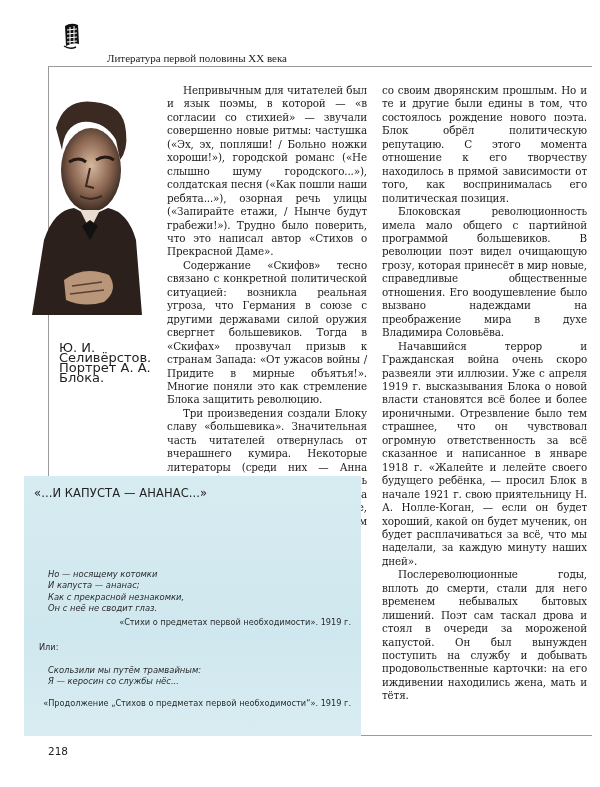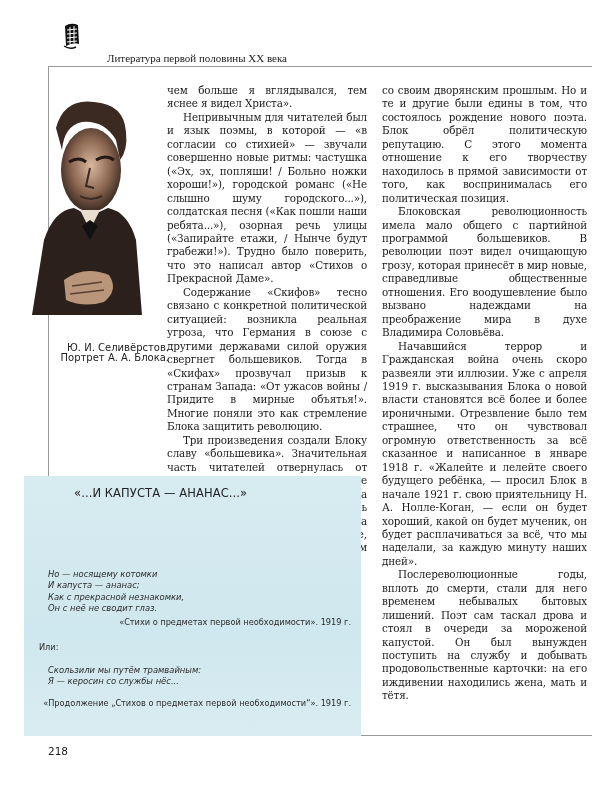--- a/index.html
+++ b/index.html
@@ -13,37 +13,37 @@
     font-family: Liberation Serif, serif; font-size: 11px; color: #222;
   }
   .frame-top { position: absolute; left: 48px; top: 66px; width: 544px; height: 1px; background: #9a9a9a; }
   .frame-left { position: absolute; left: 48px; top: 66px; width: 1px; height: 450px; background: #9a9a9a; }
   .frame-left2 { position: absolute; left: 48px; top: 715px; width: 1px; height: 20px; background: #9a9a9a; }
   .frame-bottom { position: absolute; left: 48px; top: 735px; width: 544px; height: 1px; background: #9a9a9a; }
 
   .portrait { position: absolute; left: 24px; top: 90px; width: 126px; height: 225px; }
   .caption {
     position: absolute; left: 59px; top: 343px; width: 110px;
-    font-family: "DejaVu Sans", "Liberation Sans", sans-serif; font-size: 10px; line-height: 10px; color: #222; text-align: right;
+    font-family: "DejaVu Sans", "Liberation Sans", sans-serif; font-size: 13px; line-height: 10px; color: #222;
   }
   .col {
     position: absolute; font-size: 10.4px; line-height: 13.45px; text-align: justify;
     letter-spacing: -0.15px;
   }
   .col p { margin: 0; text-indent: 16px; }
   .col p.cont { text-indent: 0; }
   .col1 { left: 167px; top: 84px; width: 200px; }
   .col2 { left: 382px; top: 84px; width: 205px; }
 
   .sidebar {
     position: absolute; left: 24px; top: 476px; width: 337px; height: 260px;
     background: linear-gradient(180deg, #d7ecf1 0%, #cfe7ee 60%, #d9edf2 100%);
     font-family: "DejaVu Sans", "Liberation Sans", sans-serif; color: #2a2a2a;
   }
-  .sb-title { position: absolute; left: 10px; top: 10px; font-size: 11.5px; letter-spacing: 0.1px; color: #222; margin-left: 40px; }
+  .sb-title { position: absolute; left: 10px; top: 10px; font-size: 11.5px; letter-spacing: 0.1px; color: #222; }
   .sb-intro { position: absolute; left: 10px; top: 32px; width: 322px; font-size: 7.9px; line-height: 11px; text-align: justify; }
   .sb-poem { position: absolute; left: 24px; font-size: 8.4px; line-height: 11.3px; font-style: italic; }
   .sb-poem div { white-space: nowrap; }
   .sb-poem1 { top: 93px; }
   .sb-source1 { position: absolute; right: 10px; top: 141px; font-size: 8.2px; }
   .sb-or { position: absolute; left: 15px; top: 166px; font-size: 8.2px; }
   .sb-poem2 { top: 189px; font-style: italic; }
   .sb-source2 { position: absolute; right: 10px; top: 222px; font-size: 8.2px; }
 
   .page-number {
@@ -88,21 +88,20 @@
     <path d="M40 190 Q60 175 85 185 Q95 200 80 212 Q60 218 42 210 Z" fill="#b9957a"></path>
     <path d="M48 196 L78 192 M46 204 L80 200" stroke="#5a4032" stroke-width="1.5"></path>
   </svg>
 </div>
 <div class="caption">
   <div>Ю. И. Селивёрстов.</div>
   <div>Портрет А. А. Блока.</div>
 </div>
 
 <div class="col col1">
-  <p class="cont">чем больше я вглядывался, тем яснее я видел Христа».</p>
   <p>Непривычным для читателей был и язык поэмы, в которой — «в согласии со стихией» — звучали совершенно новые ритмы: частушка («Эх, эх, попляши! / Больно ножки хороши!»), городской романс («Не слышно шуму городского...»), солдатская песня («Как пошли наши ребята...»), озорная речь улицы («Запирайте етажи, / Нынче будут грабежи!»). Трудно было поверить, что это написал автор «Стихов о Прекрасной Даме».</p>
   <p>Содержание «Скифов» тесно связано с конкретной политической ситуацией: возникла реальная угроза, что Германия в союзе с другими державами силой оружия свергнет большевиков. Тогда в «Скифах» прозвучал призыв к странам Запада: «От ужасов войны / Придите в мирные объятья!». Многие поняли это как стремление Блока защитить революцию.</p>
   <p>Три произведения создали Блоку славу «большевика». Значительная часть читателей отвернулась от вчерашнего кумира. Некоторые литераторы (среди них — Анна Ахматова) даже отказывались выступать вместе с ним на поэтических вечерах. Некоторые, напротив, приветствовали в нём певца новой эпохи, порвавшего</p>
 </div>
 
 <div class="col col2">
   <p class="cont">со своим дворянским прошлым. Но и те и другие были едины в том, что состоялось рождение нового поэта. Блок обрёл политическую репутацию. С этого момента отношение к его творчеству находилось в прямой зависимости от того, как воспринималась его политическая позиция.</p>
   <p>Блоковская революционность имела мало общего с партийной программой большевиков. В революции поэт видел очищающую грозу, которая принесёт в мир новые, справедливые общественные отношения. Его воодушевление было вызвано надеждами на преображение мира в духе Владимира Соловьёва.</p>
   <p>Начавшийся террор и Гражданская война очень скоро развеяли эти иллюзии. Уже с апреля 1919 г. высказывания Блока о новой власти становятся всё более и более ироничными. Отрезвление было тем страшнее, что он чувствовал огромную ответственность за всё сказанное и написанное в январе 1918 г. «Жалейте и лелейте своего будущего ребёнка, — просил Блок в начале 1921 г. свою приятельницу Н. А. Нолле-Коган, — если он будет хороший, какой он будет мученик, он будет расплачиваться за всё, что мы наделали, за каждую минуту наших дней».</p>
   <p>Послереволюционные годы, вплоть до смерти, стали для него временем небывалых бытовых лишений. Поэт сам таскал дрова и стоял в очереди за мороженой капустой. Он был вынужден поступить на службу и добывать продовольственные карточки: на его иждивении находились жена, мать и тётя.</p>

